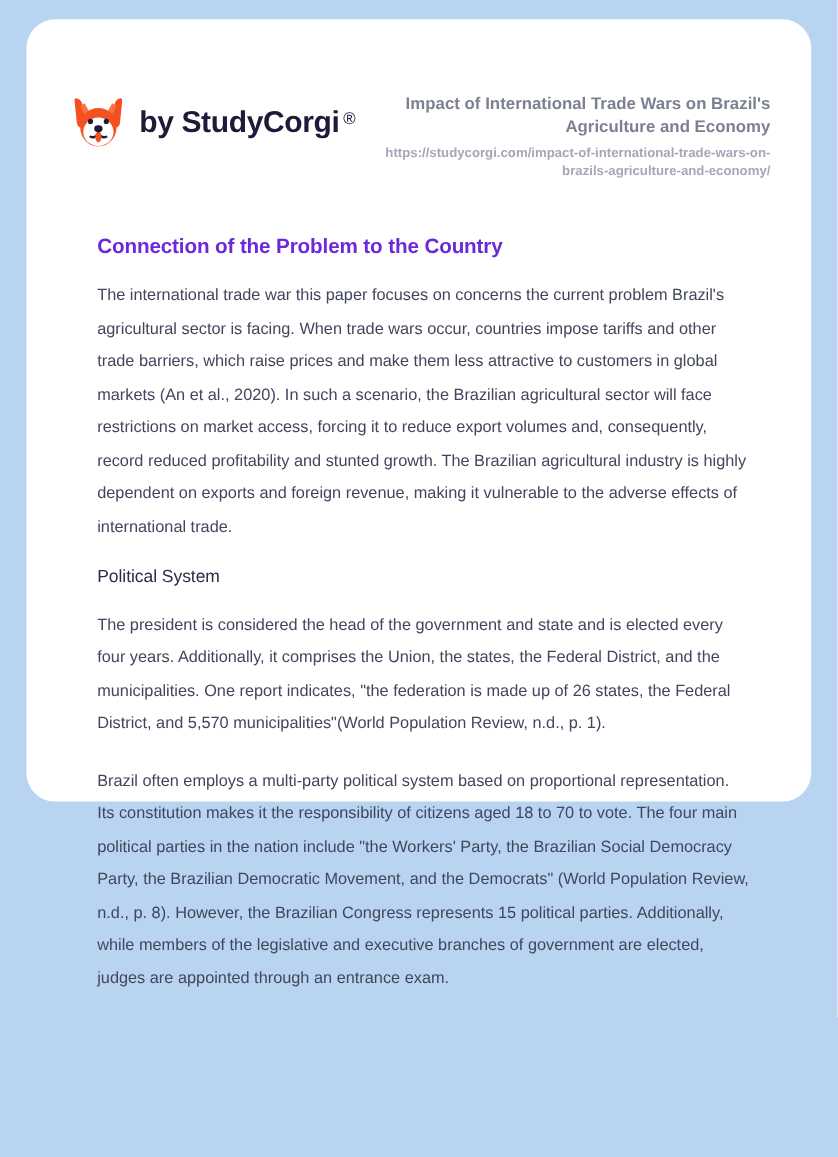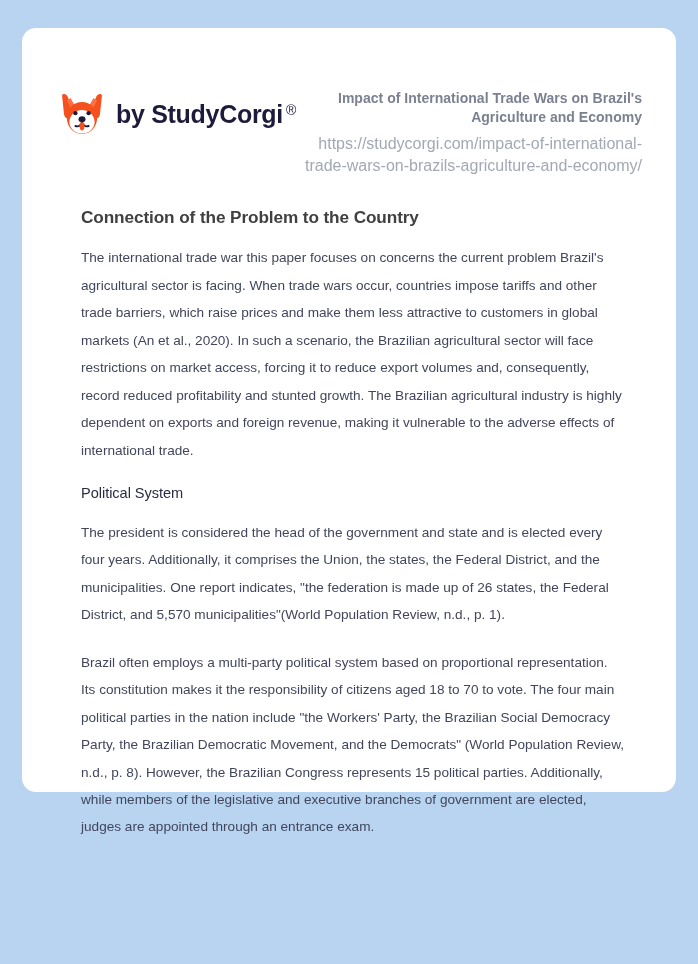--- a/index.html
+++ b/index.html
@@ -12,26 +12,26 @@
 
   body {
     background: #b8d4f0;
     font-family: "Liberation Sans", sans-serif;
     -webkit-font-smoothing: antialiased;
   }
 
   
   .page-card {
     position: absolute;
-    top: 28px;
+    top: 16px;
     left: 22px;
     width: 654px;
-    height: 764px;
+    height: 652px;
     background: #ffffff;
-    border-radius: 14px;
+    border-radius: 24px;
   }
 
   
   .doc-header {
     position: absolute;
     top: 48px;
     left: 0;
     width: 100%;
     height: 92px;
     padding: 0 34px 0 36px;
@@ -83,22 +83,22 @@
   .header-title {
     font-size: 14px;
     font-weight: 700;
     color: #7b8190;
     line-height: 1.38;
     letter-spacing: 0.02px;
   }
 
   .header-url {
     margin-top: 5px;
-    font-size: 16px;
-    font-weight: 400;
+    font-size: 11px;
+    font-weight: 700;
     color: #a3a8b5;
     line-height: 1.42;
     word-break: break-word;
   }
 
   
   .doc-body {
     position: absolute;
     top: 170px;
     left: 0;
@@ -113,21 +113,21 @@
     margin: 0 0 20px 0;
     text-align: left;
   }
 
   .doc-body p.tight {
   }
 
   h2.section-title {
     font-size: 17.2px;
     font-weight: 700;
-    color: #404040;
+    color: #6d28d9;
     line-height: 1.3;
     margin: 16px 0 16px 0;
     letter-spacing: -0.1px;
   }
 
   h2.section-title.first {
     margin-top: 8px;
   }
 
   h3.sub-title {

